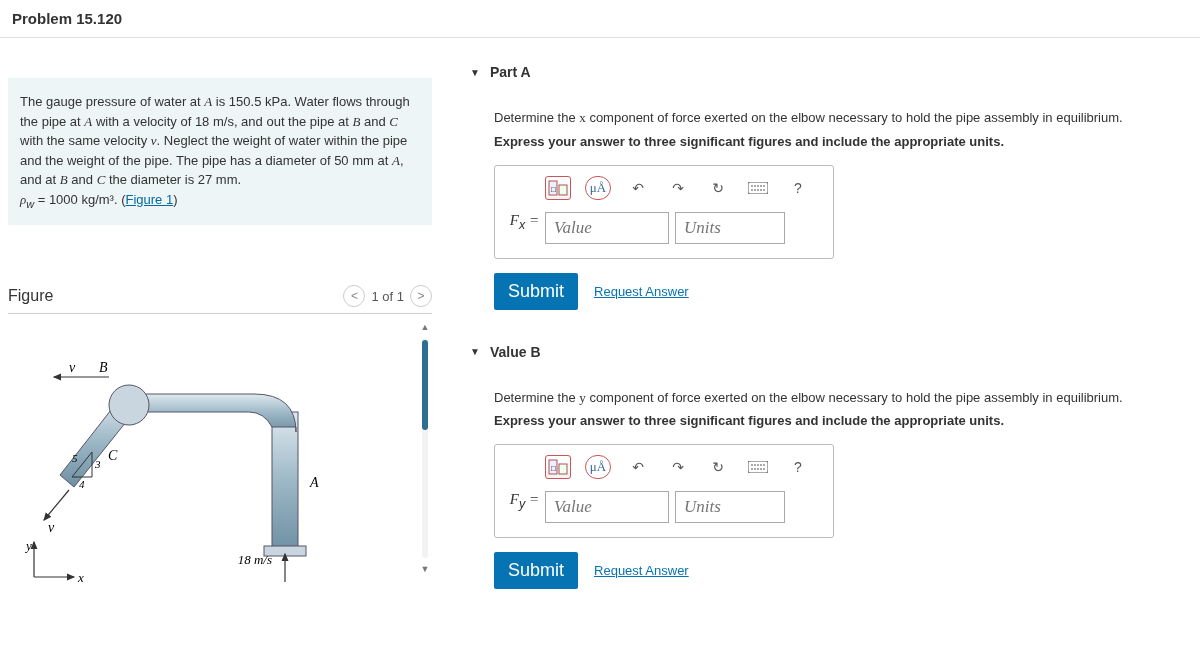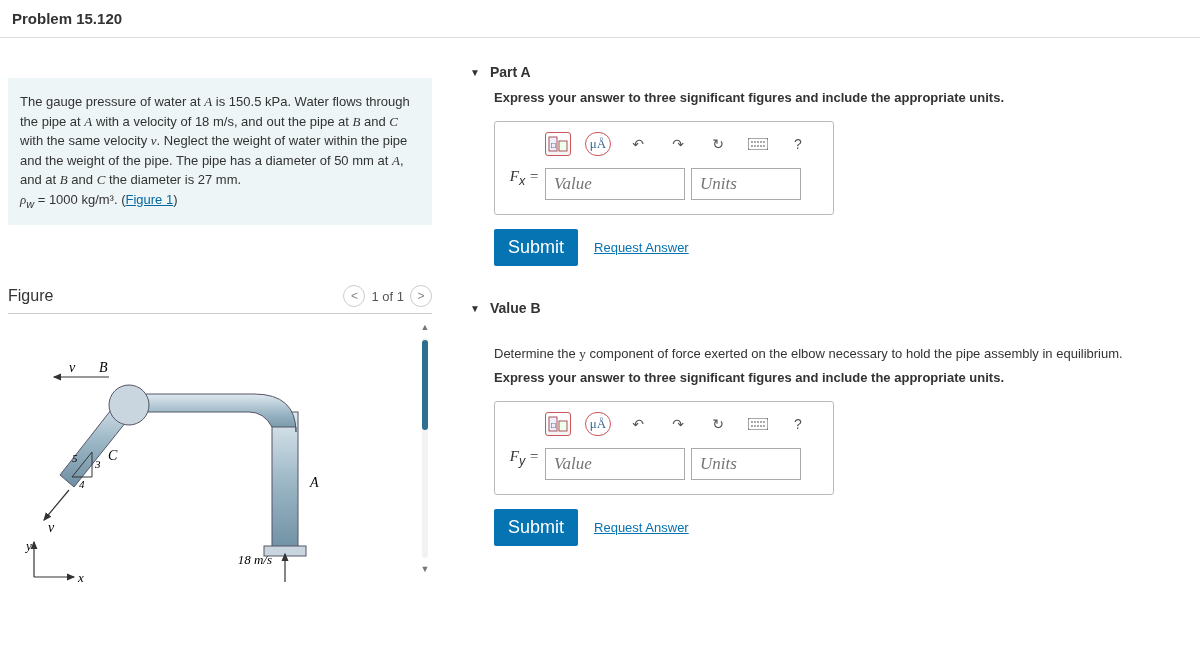--- a/index.html
+++ b/index.html
@@ -27,21 +27,21 @@
 .prompt{font-size:13px;margin:18px 0 6px;line-height:1.5}
 .instruct{font-weight:bold;font-size:13px;margin-bottom:16px}
 .tool-row{border:1px solid #bbb;border-radius:3px;padding:10px 12px 14px;width:340px;background:#fff}
 .icons{display:flex;align-items:center;gap:14px;margin:0 0 12px 38px}
 .icon{width:26px;height:24px;display:flex;align-items:center;justify-content:center;cursor:pointer;color:#555;font-size:14px}
 .icon.boxed{border:1px solid #c55;border-radius:3px;font-size:11px;font-weight:bold;color:#555;background:linear-gradient(#fff,#f4f4f4)}
 .icon.mu{border:1px solid #c55;border-radius:12px;font-family:'Times New Roman',serif;font-size:13px;color:#369}
 .inp-row{display:flex;align-items:flex-start;gap:6px}
 .lhs{font-family:'Times New Roman',serif;font-style:italic;font-size:15px;min-width:32px;text-align:right}
 .val-in,.unit-in{border:1px solid #aaa;height:32px;padding:0 8px;font-family:'Times New Roman',serif;font-style:italic;color:#888;font-size:17px}
-.val-in{width:140px}
+.val-in{width:124px}
 .unit-in{width:110px}
 .submit-row{display:flex;align-items:center;gap:16px;margin-top:14px}
 .submit-btn{background:#0673b3;color:#fff;border:none;padding:8px 14px;font-size:18px;cursor:pointer;border-radius:2px}
 .req-link{color:#0673b3;text-decoration:underline;font-size:13px;cursor:pointer}
 svg text{font-family:'Times New Roman',serif;font-style:italic}
 </style>
 </head>
 <body>
 
 <div class="header">Problem 15.120</div>
@@ -117,20 +117,21 @@
     </div>
   </div>
 
   <div class="right">
 
     <div class="part-head">
       <span class="tri">▼</span>
       <span>Part A</span>
     </div>
     <div class="part-body">
+      <div class="prompt">Determine the <span class="var" style="font-family:Times New Roman">x</span> component of force exerted on the elbow necessary to hold the pipe assembly in equilibrium.</div>
       <div class="instruct">Express your answer to three significant figures and include the appropriate units.</div>
       <div class="tool-row">
         <div class="icons">
           <span class="icon boxed">
             <svg width="20" height="16">
                 <rect x="1" y="1" width="8" height="14" fill="#eef" stroke="#a55"></rect>
                 <rect x="11" y="5" width="8" height="10" fill="#efe" stroke="#a55"></rect>
                 <text x="3" y="12" font-size="8">□</text>
               </svg>
           </span>

